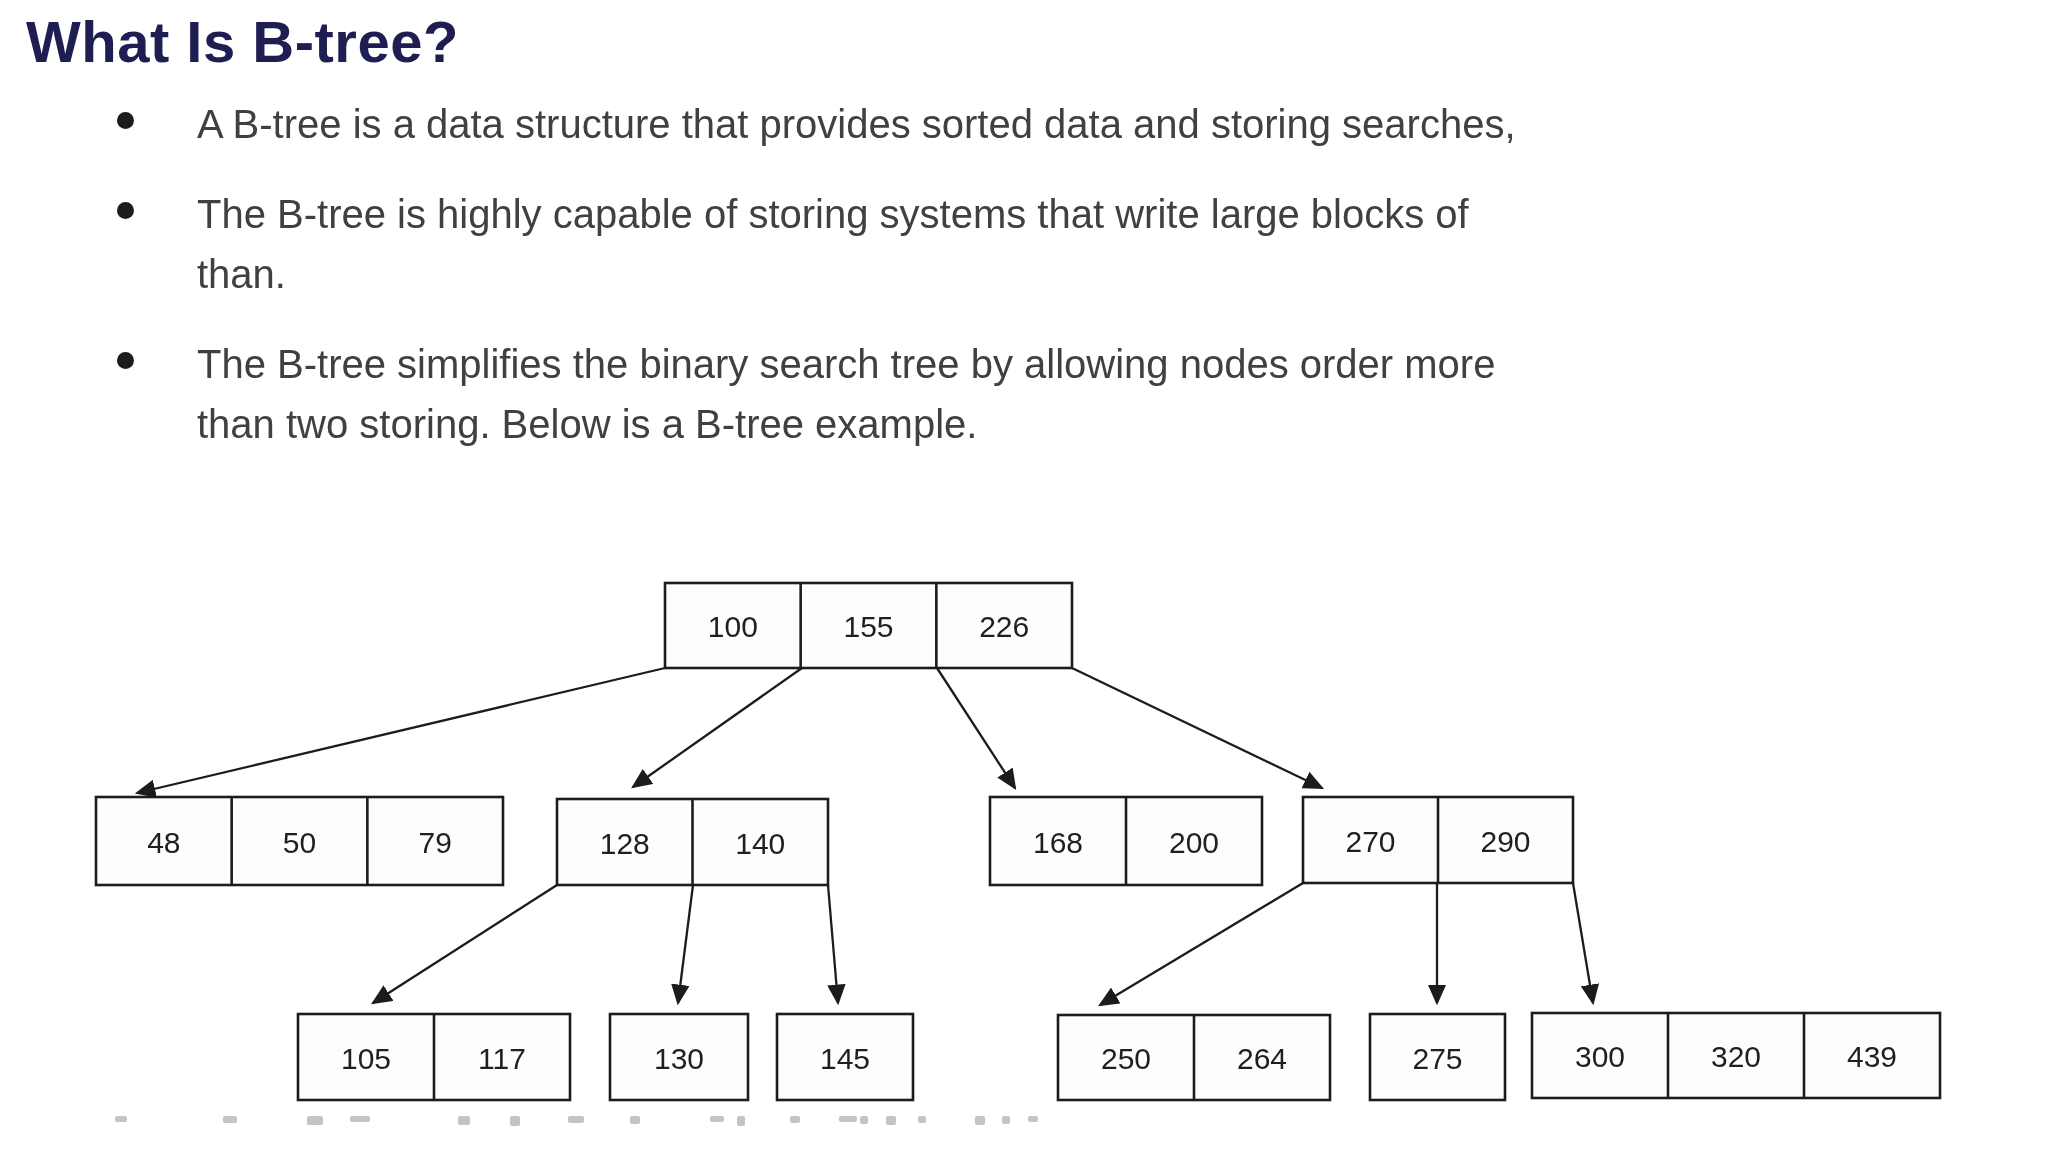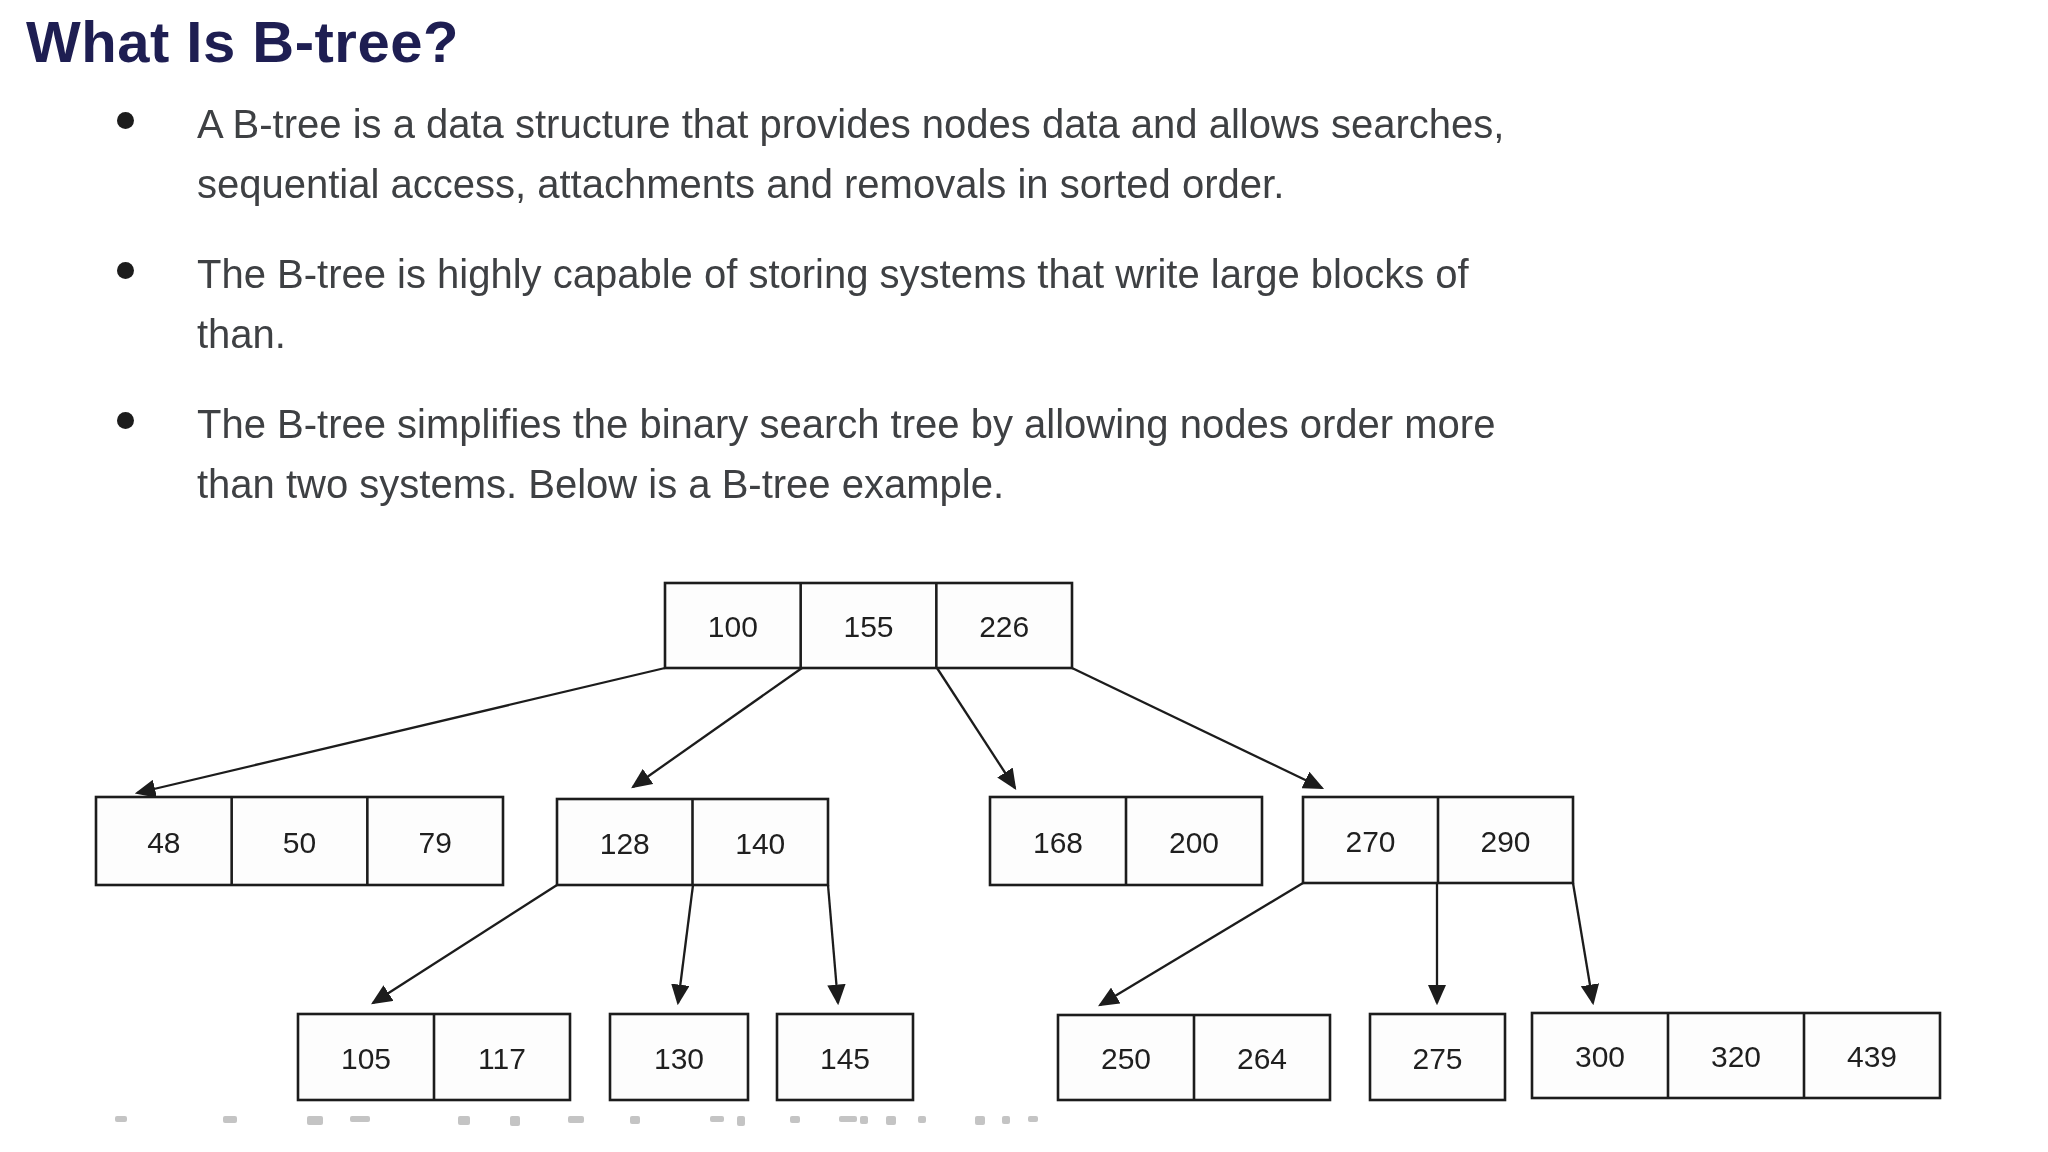--- a/index.html
+++ b/index.html
@@ -65,32 +65,31 @@
 </head>
 <body>
 
 <div class="slide">
 
   <h1 class="page-title">What Is B-tree?</h1>
 
   <ul class="bullets">
     <li>
       <span class="bullet-dot"></span>
-      <span class="bullet-line">A B-tree is a data structure that provides nodes data and allows searches,</span>
-      <span class="bullet-line">sequential access, attachments and removals in sorted order.</span>
+      <span class="bullet-line">A B-tree is a data structure that provides sorted data and storing searches,</span>
     </li>
     <li>
       <span class="bullet-dot"></span>
       <span class="bullet-line">The B-tree is highly capable of storing systems that write large blocks of</span>
       <span class="bullet-line">than.</span>
     </li>
     <li>
       <span class="bullet-dot"></span>
       <span class="bullet-line">The B-tree simplifies the binary search tree by allowing nodes order more</span>
-      <span class="bullet-line">than two systems. Below is a B-tree example.</span>
+      <span class="bullet-line">than two storing. Below is a B-tree example.</span>
     </li>
   </ul>
 
   <svg class="tree-svg" viewBox="0 0 2048 1152" aria-label="B-tree example diagram">
       <defs>
         <marker id="arrowhead" markerWidth="9" markerHeight="8" refX="8" refY="4" orient="auto" markerUnits="strokeWidth">
           <path d="M0,0 L9,4 L0,8 Z" fill="#1c1c1c"></path>
         </marker>
       </defs>
       <line x1="665" y1="668" x2="137" y2="793" stroke="#1c1c1c" stroke-width="2.3" marker-end="url(#arrowhead)"></line>

